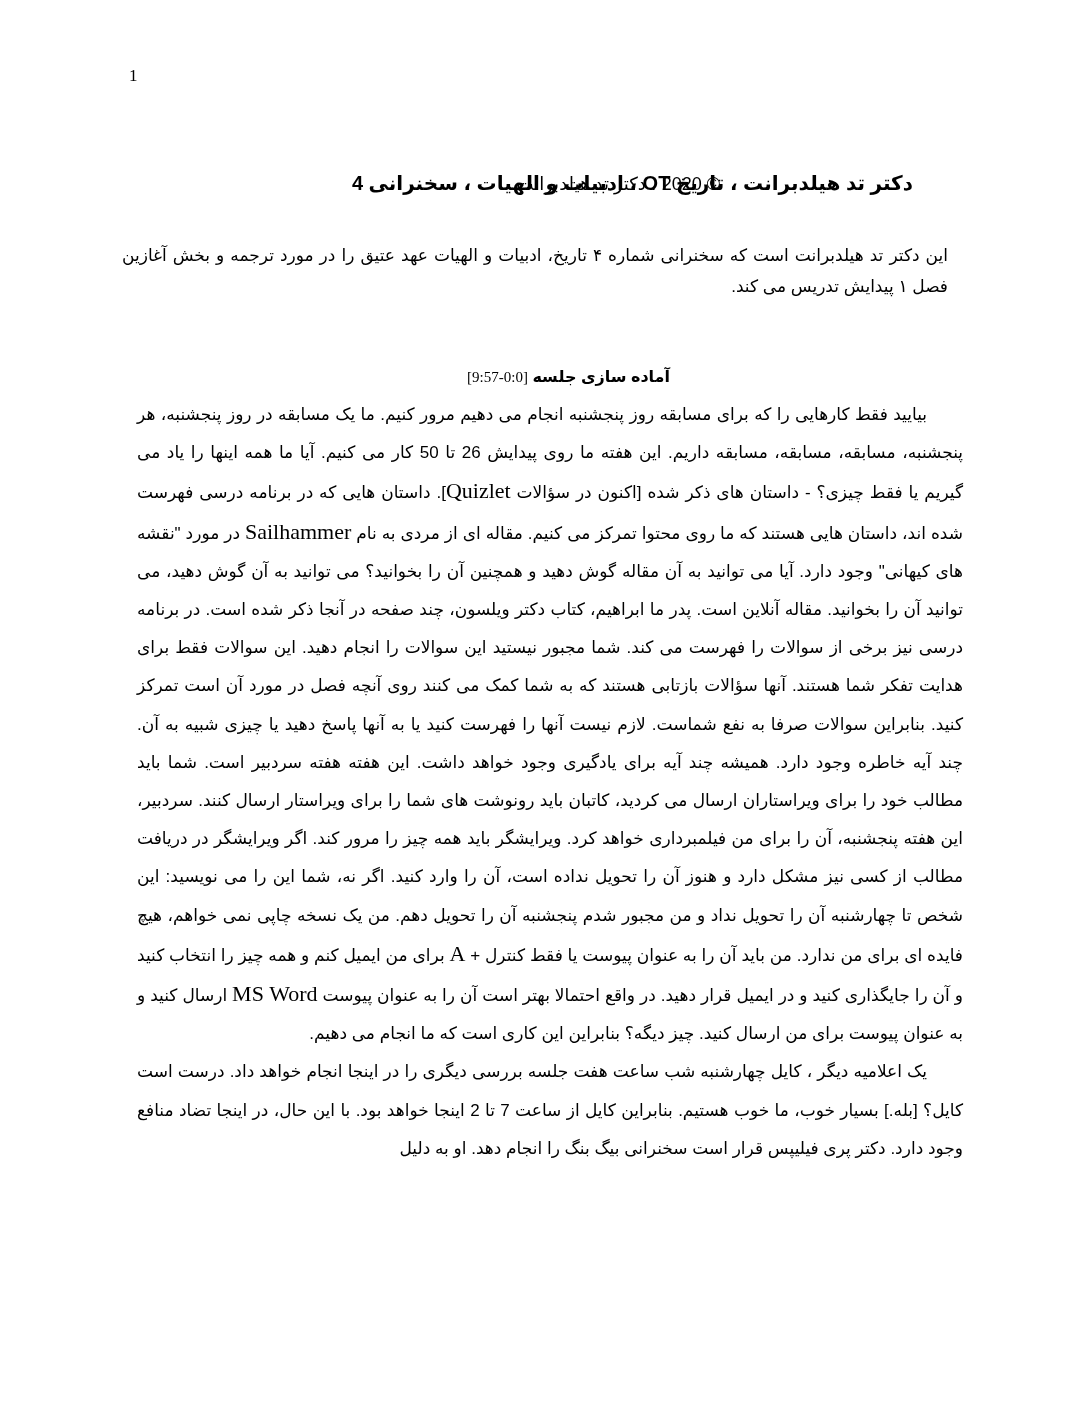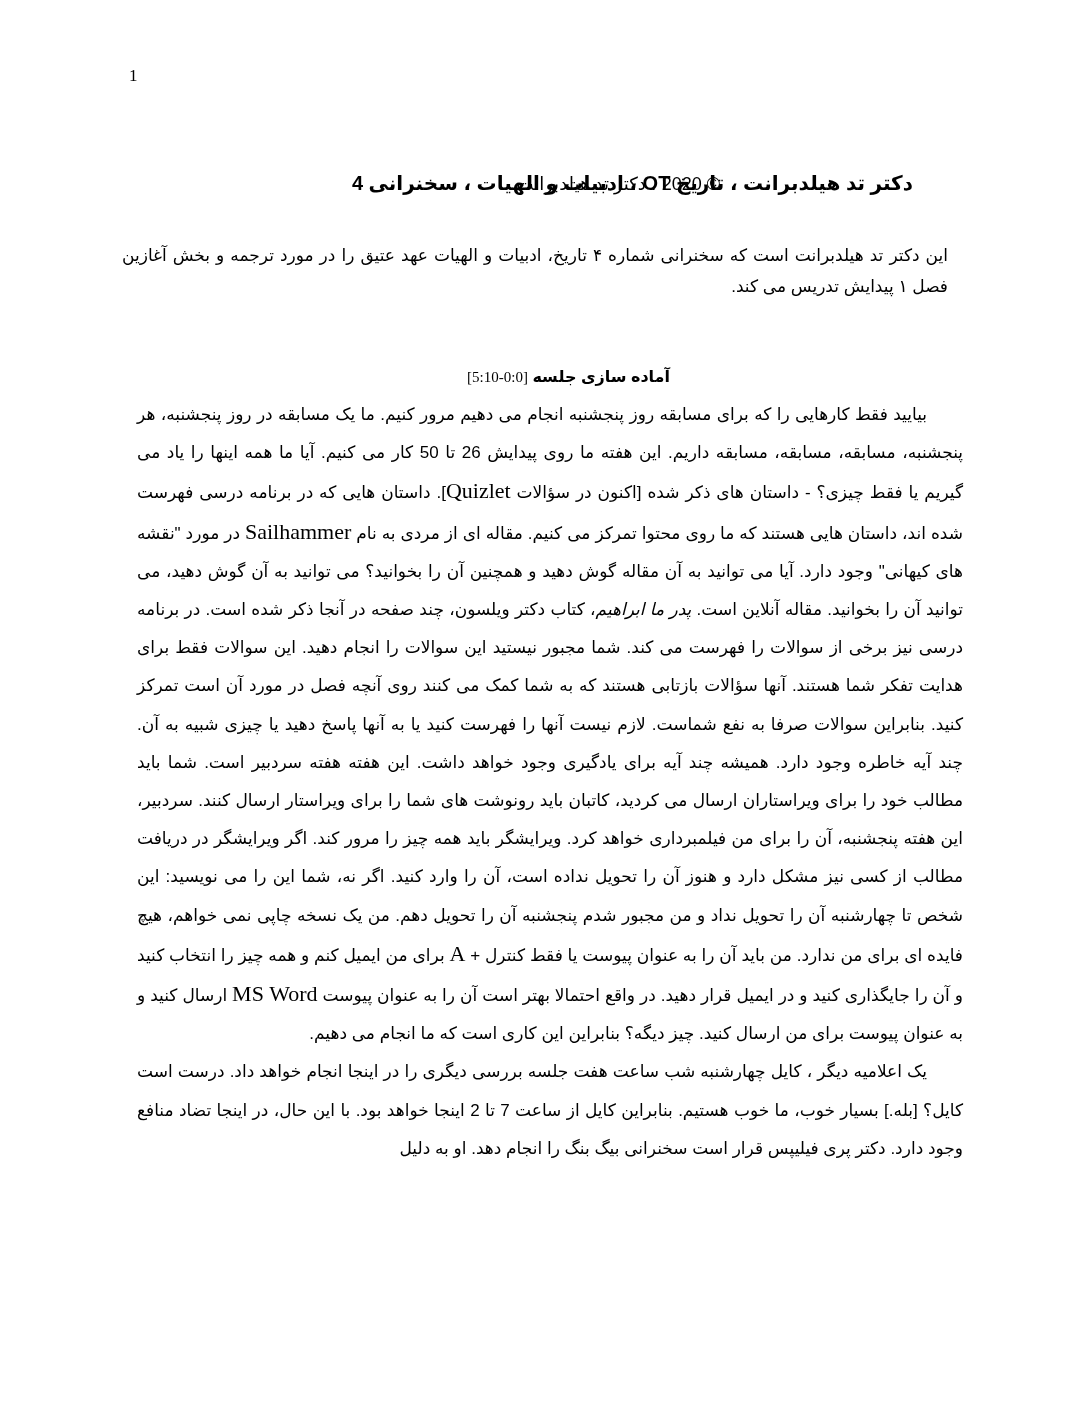--- a/index.html
+++ b/index.html
@@ -78,34 +78,34 @@
     text-align: justify;
   }
   .body-text p {
     margin: 0;
     text-indent: 36px;
   }
   .latin {
     font-family: "Liberation Serif", "DejaVu Serif", serif;
     font-size: 22px;
   }
-  .ital { font-style: italic; }
+  .ital { }
 </style>
 </head>
 <body>
 
 <div class="page-number">1</div>
 
 <div class="title">دکتر تد هیلدبرانت ، تاریخ OT ، ادبیات و الهیات ، سخنرانی 4</div>
 
 <div class="copyright">© 2020 ، دکتر تد هیلدبرانت</div>
 
 <div class="intro">این دکتر تد هیلدبرانت است که سخنرانی شماره ۴ تاریخ، ادبیات و الهیات عهد عتیق را در مورد ترجمه و بخش آغازین فصل ۱ پیدایش تدریس می کند.</div>
 
 <div class="section-heading">
   <span class="h-main">آماده سازی جلسه</span>
-  <span class="h-time">[0:0-5:10]</span>
+  <span class="h-time">[0:0-9:57]</span>
 </div>
 
 <div class="body-text">
   <p><span>بیایید فقط کارهایی را که برای مسابقه روز پنجشنبه انجام می دهیم مرور کنیم.  ما یک مسابقه در روز پنجشنبه، هر پنجشنبه، مسابقه، مسابقه، مسابقه داریم. این هفته ما روی پیدایش 26 تا 50 کار می کنیم.  آیا ما همه اینها را یاد می گیریم یا فقط چیزی؟ - داستان های ذکر شده [اکنون در سؤالات </span><span class="latin">Quizlet</span><span>]. داستان هایی که در برنامه درسی فهرست شده اند، داستان هایی هستند که ما روی محتوا تمرکز می کنیم. مقاله ای از مردی به نام </span><span class="latin">Sailhammer</span><span> در مورد "نقشه های کیهانی" وجود دارد.  آیا می توانید به آن مقاله گوش دهید و  همچنین آن را بخوانید؟ می توانید به آن گوش دهید، می توانید آن را بخوانید. مقاله آنلاین است. </span><span class="ital">پدر ما ابراهیم</span><span>، کتاب دکتر ویلسون، چند صفحه در آنجا ذکر شده است. در برنامه درسی نیز برخی از سوالات را فهرست می کند. شما مجبور نیستید این سوالات را انجام دهید. این سوالات فقط برای هدایت تفکر شما هستند. آنها سؤالات بازتابی هستند که به شما کمک می کنند روی آنچه فصل در مورد آن است تمرکز کنید. بنابراین سوالات صرفا به نفع شماست.  لازم نیست آنها را فهرست کنید یا به آنها پاسخ دهید یا چیزی شبیه به آن. چند آیه خاطره وجود دارد. همیشه چند آیه برای یادگیری وجود خواهد داشت. این هفته هفته سردبیر است. شما باید مطالب خود را برای ویراستاران ارسال می کردید، کاتبان باید رونوشت های شما را برای ویراستار ارسال کنند. سردبیر، این هفته پنجشنبه، آن را برای من فیلمبرداری خواهد کرد.  ویرایشگر باید همه چیز را مرور کند. اگر ویرایشگر در دریافت مطالب از کسی نیز مشکل دارد و  هنوز آن را تحویل نداده است، آن را وارد کنید. اگر نه، شما این را می نویسید: این شخص تا چهارشنبه آن را تحویل نداد و  من مجبور شدم پنجشنبه آن را تحویل دهم.  من یک نسخه چاپی نمی خواهم، هیچ فایده ای برای من ندارد. من باید آن را به عنوان پیوست یا فقط کنترل + </span><span class="latin">A</span><span> برای من ایمیل کنم و همه چیز را انتخاب کنید و آن را جایگذاری کنید و در ایمیل قرار دهید. در واقع احتمالا بهتر است آن را به عنوان پیوست </span><span class="latin">MS Word</span><span> ارسال کنید و به عنوان پیوست برای من ارسال کنید. چیز دیگه؟ بنابراین این کاری است که ما انجام می دهیم.</span></p>
   <p>یک اعلامیه دیگر ، کایل چهارشنبه شب ساعت هفت جلسه بررسی دیگری را در اینجا انجام خواهد داد. درست است کایل؟ [بله.] بسیار خوب، ما خوب هستیم. بنابراین کایل از ساعت 7 تا 2 اینجا خواهد بود. با این حال، در اینجا تضاد منافع وجود دارد. دکتر پری فیلیپس قرار است سخنرانی بیگ بنگ را انجام دهد. او به دلیل</p>
 </div>
 
 </body></html>

